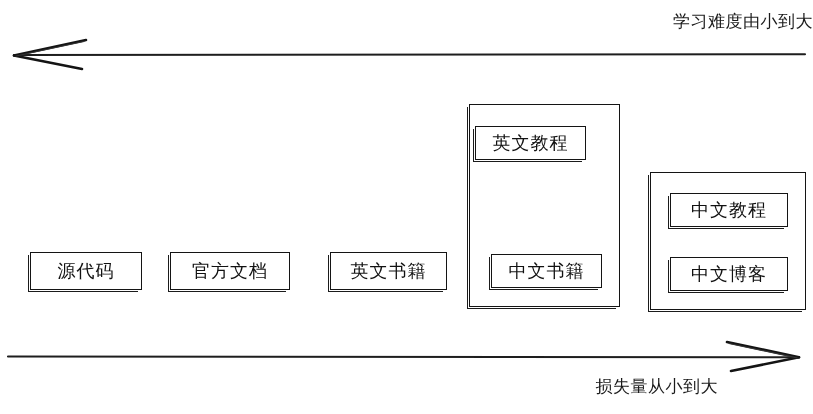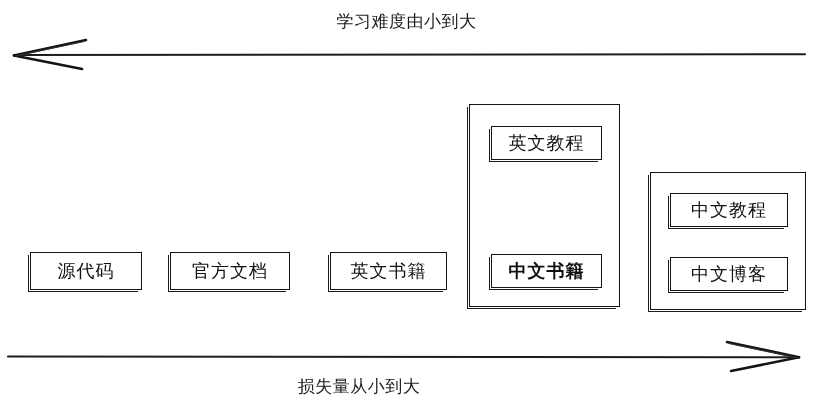--- a/index.html
+++ b/index.html
@@ -18,21 +18,21 @@
     overflow: hidden;
   }
 
   
   .axis-label {
     position: absolute;
     font-size: 17px;
     color: #1a1a1a;
     letter-spacing: 0.5px;
     white-space: nowrap;
-    text-align: center;
+    text-align: right;
     font-family: "DejaVu Sans", "Liberation Sans", sans-serif;
   }
   #top-axis-label { left: 0; top: 10px; width: 813px; }
   #bottom-axis-label { left: 0; top: 375px; width: 718px; }
 
   
   .axis-arrow {
     position: absolute;
     left: 0;
     width: 813px;
@@ -110,24 +110,24 @@
 
   <div class="node" style="left:170px; top:252px; width:120px; height:38px;">
     <span class="node-label">官方文档</span>
   </div>
 
   <div class="node" style="left:330px; top:252px; width:117px; height:38px;">
     <span class="node-label">英文书籍</span>
   </div>
 
   <div class="group-box" style="left:469px; top:104px; width:151px; height:203px;">
-    <div class="node" style="left:21px; top:21px; width:111px; height:34px;">
+    <div class="node" style="left:5px; top:21px; width:111px; height:34px;">
       <span class="node-label">英文教程</span>
     </div>
-    <div class="node" style="left:21px; top:149px; width:111px; height:34px;font-weight:bold;">
+    <div class="node" style="left:21px; top:149px; width:111px; height:34px;">
       <span class="node-label">中文书籍</span>
     </div>
   </div>
 
   <div class="group-box" style="left:650px; top:172px; width:156px; height:138px;">
     <div class="node" style="left:19px; top:84px; width:118px; height:34px;">
       <span class="node-label">中文博客</span>
     </div>
     <div class="node" style="left:19px; top:20px; width:118px; height:34px;">
       <span class="node-label">中文教程</span>

